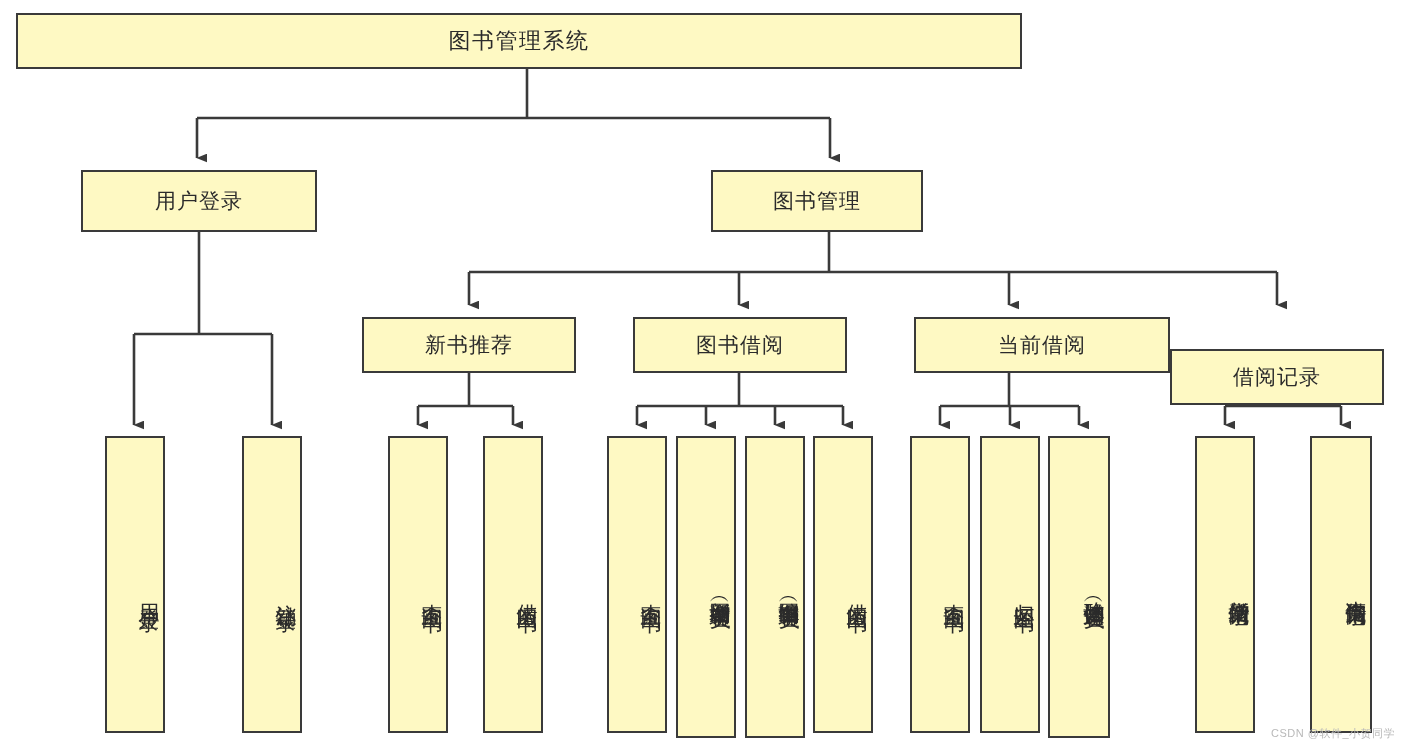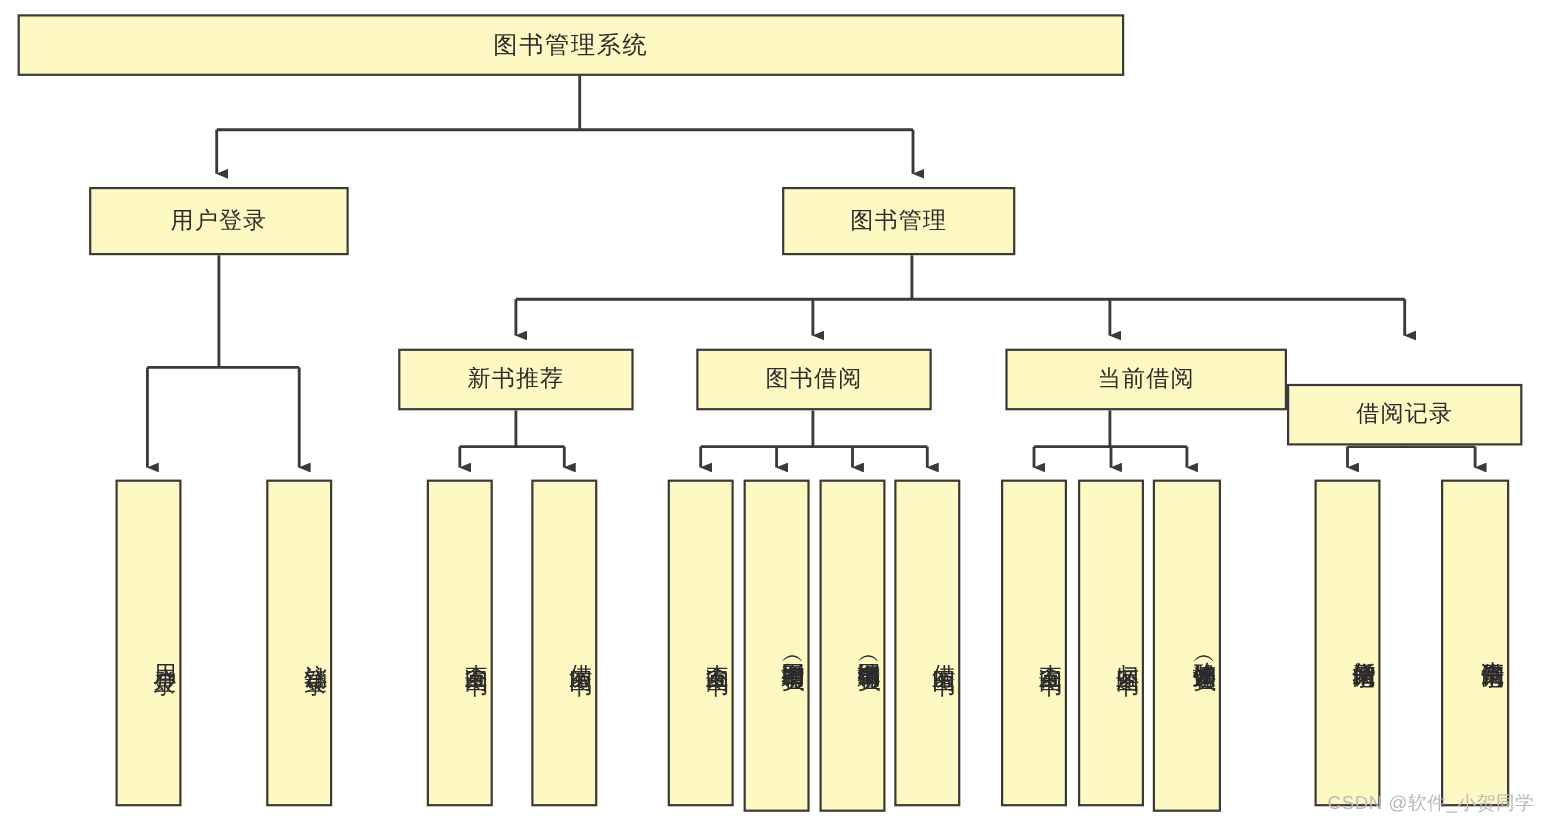--- a/index.html
+++ b/index.html
@@ -58,21 +58,21 @@
     white-space: pre-wrap;
   }
   .node-v.tight {
     padding-top: 4px;
     letter-spacing: 1px;
   }
   .watermark {
     position: absolute;
     right: 10px;
     bottom: 6px;
-    font-size: 17px;
+    font-size: 11px;
     color: #b9b9b9;
     letter-spacing: 0.5px;
     white-space: nowrap;
     user-select: none;
   }
 </style>
 </head>
 <body>
 
 <div id="diagram-root">

